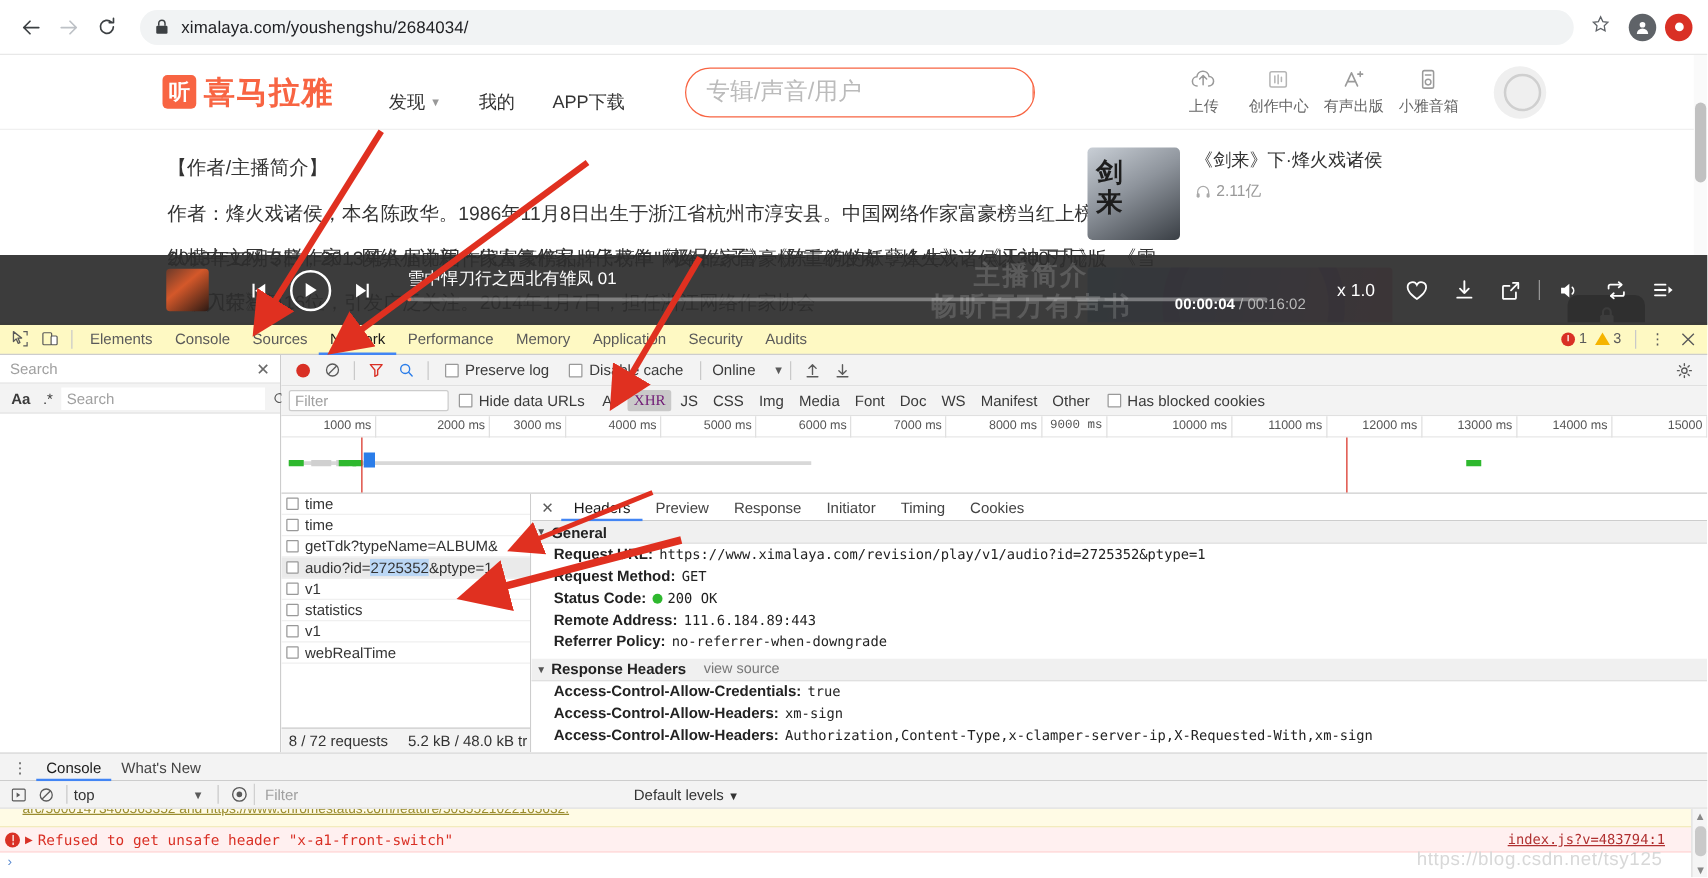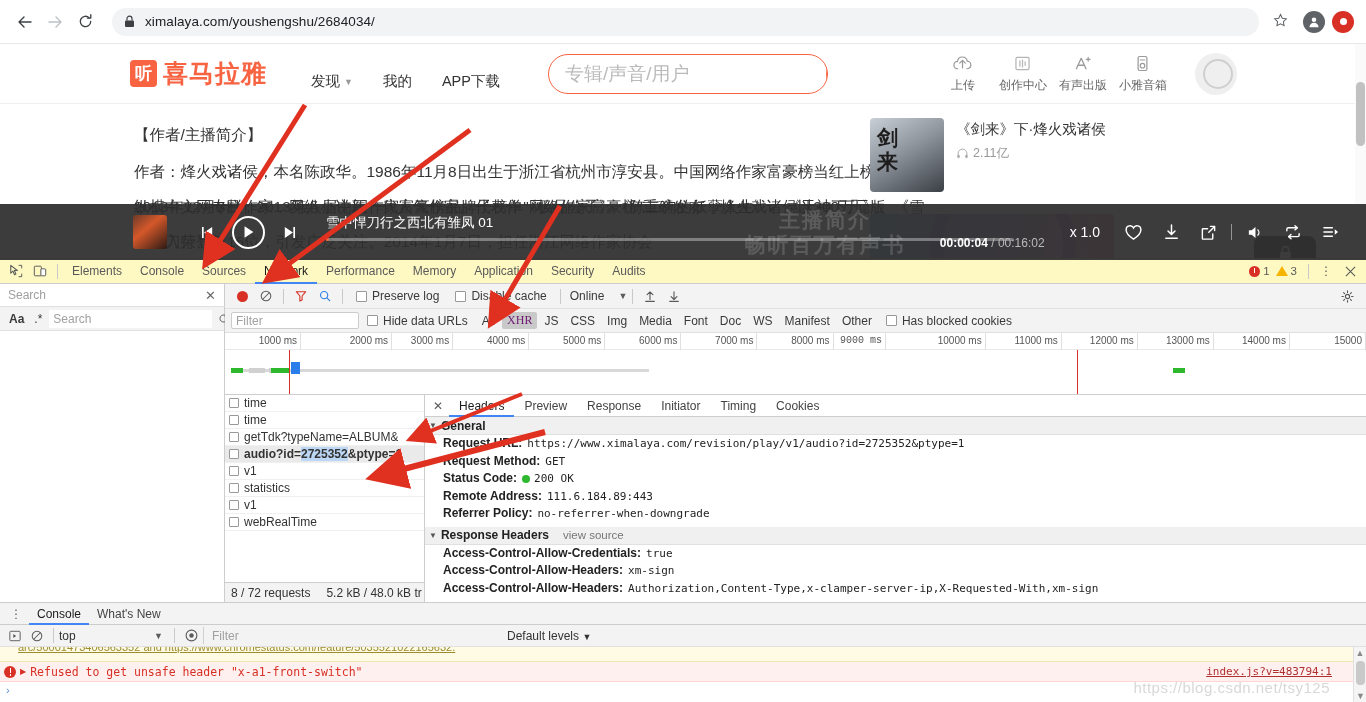--- a/index.html
+++ b/index.html
@@ -300,21 +300,21 @@
   .req-list { width: 200px; border-right: 1px solid #cdcdcd; display: flex; flex-direction: column; background:#fff;}
   .rl-head {
     height: 20px; font-size: 12px; color: #333; padding: 0 6px;
     display: flex; align-items: center; border-bottom: 1px solid #d6d6d6; background:#fff;
   }
   .rl-row {
     height: 17px; display: flex; align-items: center; padding: 0 4px;
     font-size: 12px; color: #333; border-bottom: 1px solid #f0f0f0;
     white-space: nowrap; overflow: hidden;
   }
-  .rl-row.sel { background: #eaeaea; font-weight: bold; }
+  .rl-row.sel { background: #eaeaea; }
   .rl-chk {
     width: 10px; height: 10px; border: 1px solid #999; background: #fff;
     margin-right: 5px; flex: none; border-radius:1px;
   }
   .rl-name { overflow: hidden; text-overflow: clip; }
   .hl { background: #bbd7f5; }
   .req-status {
     margin-top: auto; height: 20px; border-top: 1px solid #cdcdcd;
     background: #f3f3f3; display: flex; align-items: center;
     font-size: 12px; color: #333; padding: 0 6px; white-space: nowrap;

